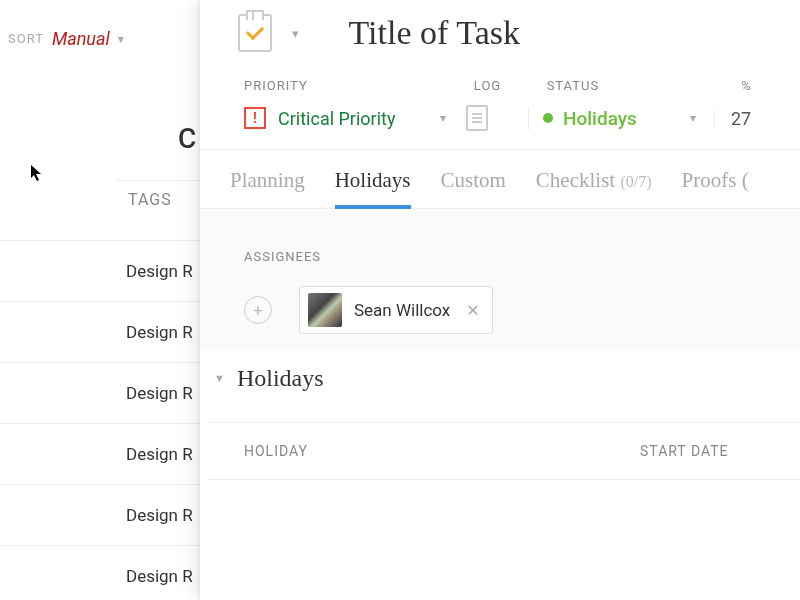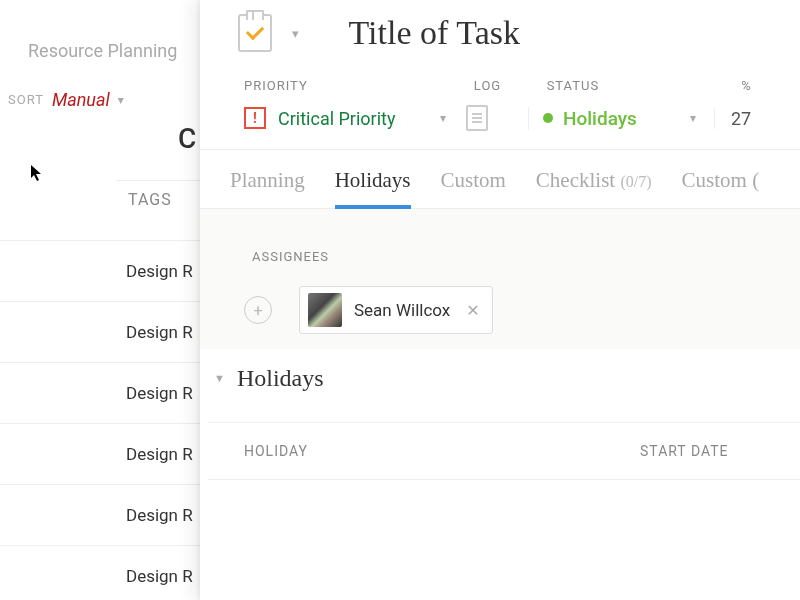--- a/index.html
+++ b/index.html
@@ -235,21 +235,20 @@
     .tab-suffix { font-size: 16px; color: #bbb; }
     .assignees-section {
       padding: 40px 0 0 44px;
       background: #fafaf8;
       height: 140px;
     }
     .assignees-label {
       font-size: 13px;
       letter-spacing: 1px;
       color: #888;
-      margin-left: 8px;
     }
     .assignee-row {
       display: flex;
       align-items: center;
       gap: 14px;
       margin-top: 22px;
     }
     .add-circle {
       width: 28px; height: 28px;
       border: 1.5px solid #ccc;
@@ -311,21 +310,20 @@
       border-bottom: 1px solid #eee;
       margin-left: 116px;
       position: absolute;
       width: 84px;
     }
   </style>
 </head>
 <body>
 
 <div class="left-panel">
-  <div class="breadcrumb">Resource Planning</div>
   <div class="sort-row">
     <span class="sort-label">SORT</span>
     <span class="sort-value">Manual</span>
     <span class="sort-chevron">▾</span>
   </div>
   <div class="col-letter">C</div>
   <div class="cursor-arrow">
     <svg width="14" height="18" viewBox="0 0 14 18">
         <path d="M1 1 L1 14 L4 11 L7 17 L9 16 L6 10 L11 10 Z" fill="#000"></path>
       </svg>
@@ -376,21 +374,21 @@
   </div>
 
   <div class="tabs-row">
     <div class="tab">Planning</div>
     <div class="tab active">Holidays</div>
     <div class="tab">Custom</div>
     <div class="tab">
       <span>Checklist</span>
       <span class="tab-suffix">(0/7)</span>
     </div>
-    <div class="tab">Custom (</div>
+    <div class="tab">Proofs (</div>
   </div>
 
   <div class="assignees-section">
     <div class="assignees-label">ASSIGNEES</div>
     <div class="assignee-row">
       <div class="add-circle">
         <span>+</span>
       </div>
       <div class="assignee-chip">
         <div class="avatar"></div>

